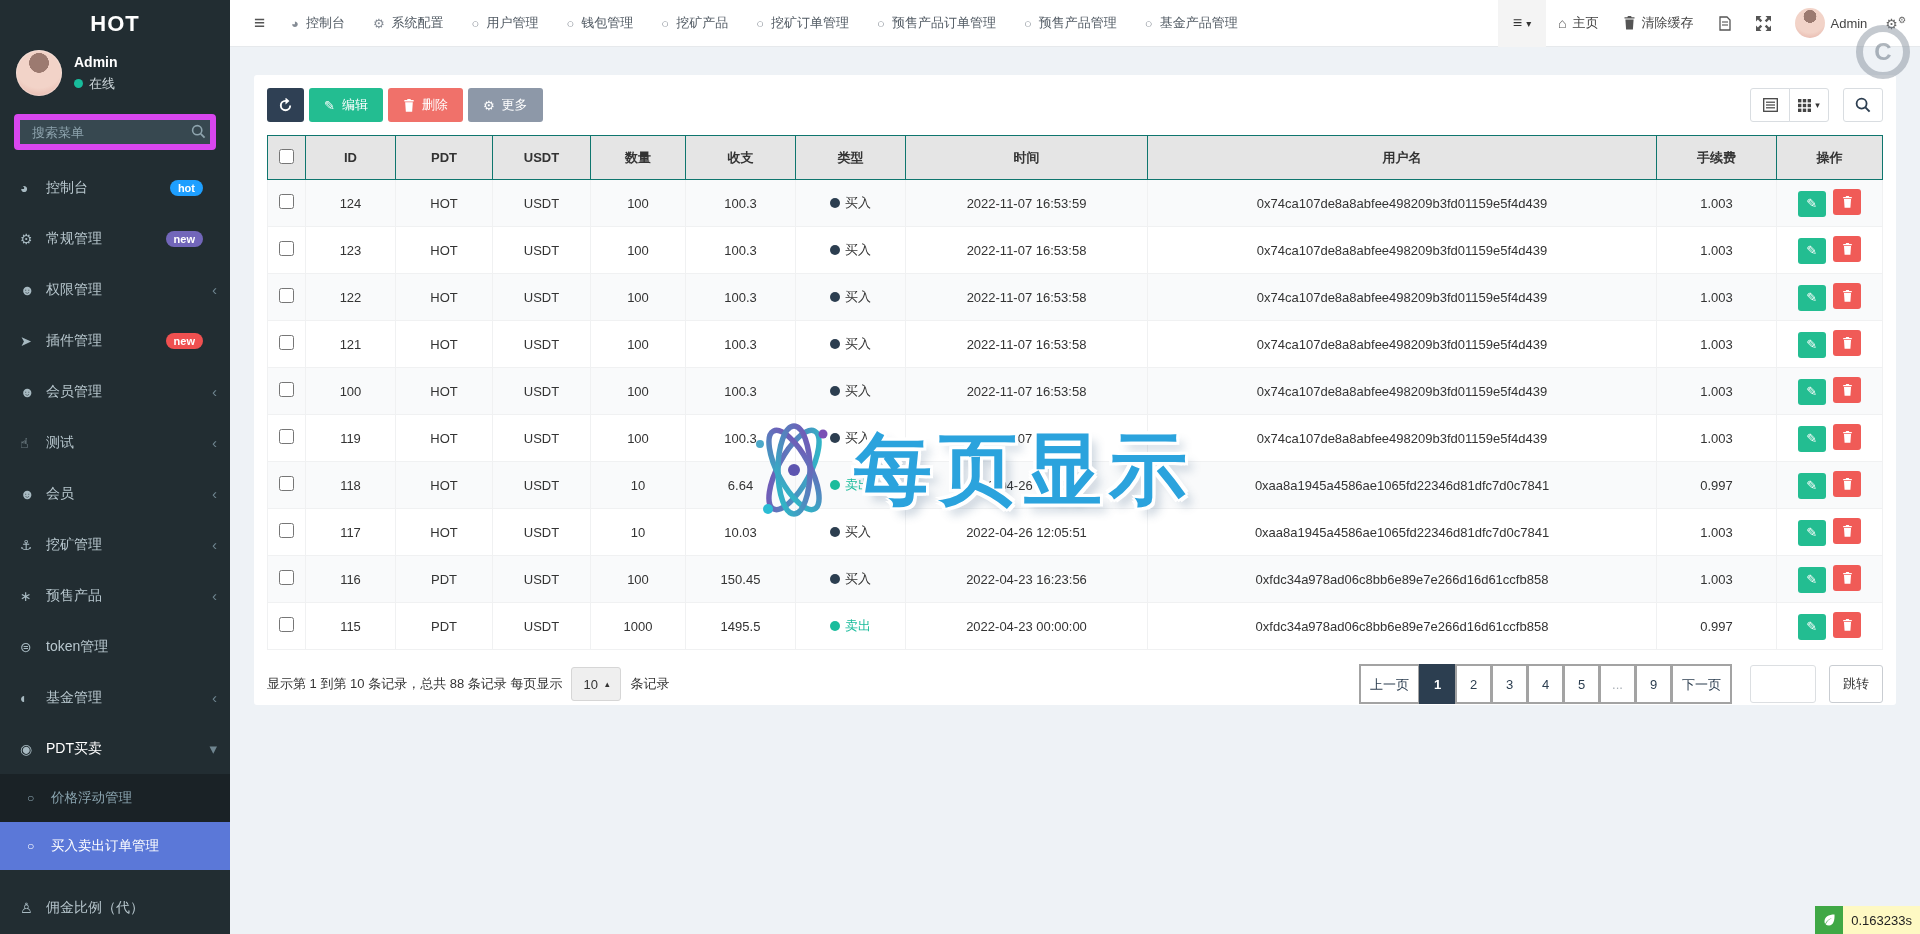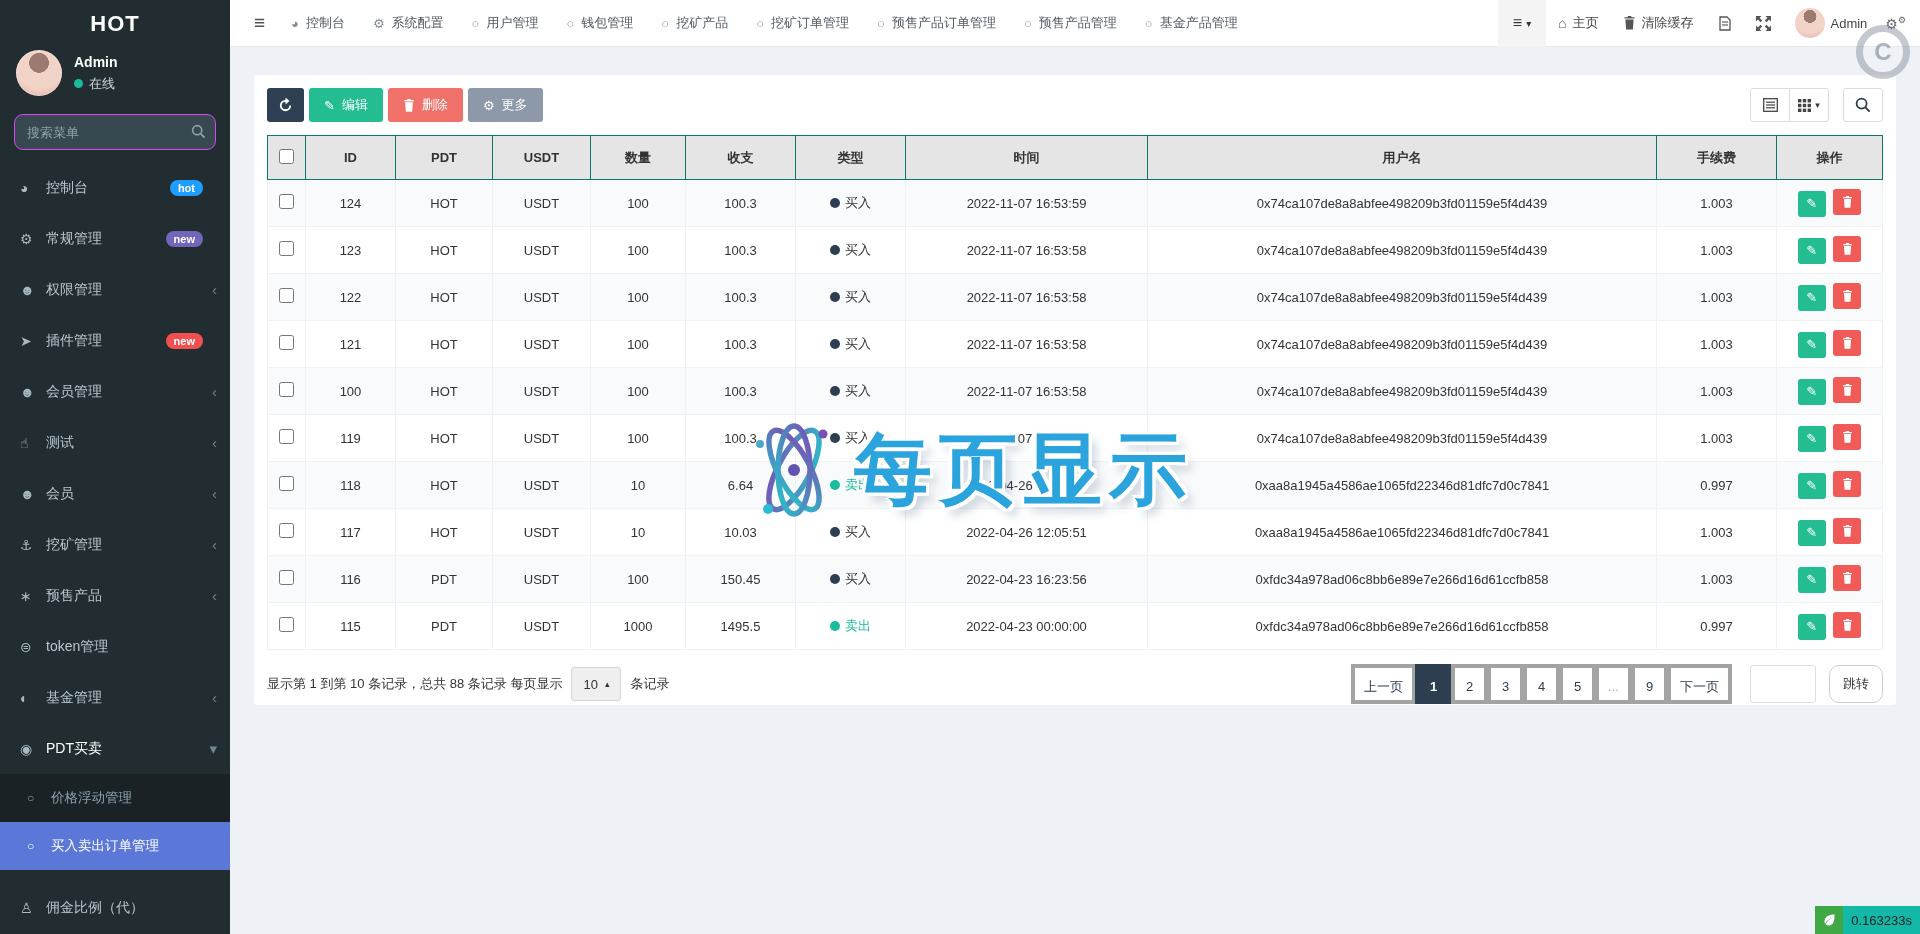--- a/index.html
+++ b/index.html
@@ -11,21 +11,21 @@
   .sidebar{width:230px;flex-shrink:0;background:#222d32;color:#b8c7ce;position:relative;z-index:3}
   .logo{height:44px;line-height:48px;text-align:center;color:#fff;font-size:22px;font-weight:700;letter-spacing:1px}
   .userpanel{display:flex;align-items:center;gap:12px;padding:6px 16px 10px}
   .avatar{width:46px;height:46px;border-radius:50%;flex-shrink:0;
     background:radial-gradient(circle at 50% 28%,#9c7a70 0 24%,#f2d3c8 25% 62%,#e2aca1 100%);
     box-shadow:inset 0 0 0 1px rgba(255,255,255,.25)}
   .uname{color:#fff;font-weight:700;font-size:14px;margin-bottom:5px}
   .ustatus{font-size:13px;color:#cfd8dc;display:flex;align-items:center;gap:6px}
   .odot{width:9px;height:9px;border-radius:50%;background:#18bc9c;display:inline-block}
   .search-wrap{margin:8px 14px 0;position:relative}
-  .search-input{width:100%;height:36px;background:#374850;border:1px solid #d946ef;border-radius:9px;
+  .search-input{width:100%;height:36px;background:#374850;border:6px solid #d946ef;border-radius:4px;
     color:#cfd8dc;font-size:13px;padding:0 26px 0 12px;outline:none}
   .search-input::placeholder{color:#8ea4ae}
   .search-wrap svg{position:absolute;right:10px;top:10px}
   .menu{margin-top:12px}
   .mi{display:flex;align-items:center;height:51px;padding:0 13px 0 20px;font-size:14px;cursor:pointer}
   .mi-glyph{width:26px;font-size:14px;color:#a7b9c1;flex-shrink:0}
   .mi-label{flex:1;white-space:nowrap;overflow:hidden}
   .mi-badge{font-size:11px;font-weight:700;color:#fff;border-radius:9px;padding:2px 8px;margin-right:4px}
   .mi-badge:empty{display:none}
   .b-blue{background:#1e9fff}.b-purple{background:#7266ba}.b-red{background:#f05050}
@@ -85,34 +85,34 @@
   .op-edit{background:#23bd91}
   .op-del{background:#f05b57}
   .op .og{font-size:13px;line-height:1}
 
   
   .tfoot{display:flex;align-items:center;margin-top:14px;font-size:13px;color:#333}
   .psize{display:inline-flex;align-items:center;gap:7px;margin:0 9px;height:34px;padding:0 11px;background:#efefef;border:1px solid #d6d6d6;border-radius:3px;cursor:pointer}
   .psize .up{font-size:9px;color:#333}
   .pager{margin-left:auto;display:flex;align-items:center}
   .pglist{display:flex;list-style:none}
-  .pg{min-width:37px;height:40px;line-height:38px;text-align:center;border:4px solid #a3a3a3;background:#fff;color:#2c3e50;font-size:13px;padding:0 9px;margin-left:-1px;cursor:pointer}
+  .pg{min-width:37px;height:40px;line-height:38px;text-align:center;border:2px solid #a3a3a3;background:#fff;color:#2c3e50;font-size:13px;padding:0 9px;margin-left:-1px;cursor:pointer}
   .pg.active{background:#2c3e50;border-color:#2c3e50;color:#fff;font-weight:700}
   .pg.disabled{color:#a8aeb5}
   .jump-input{width:66px;height:38px;border:1px solid #dcdfe2;border-radius:3px;margin-left:18px;outline:none;padding:0 8px;font-size:13px}
-  .jump-btn{height:38px;padding:0 13px;margin-left:13px;border:1px solid #c9cdd2;background:#fff;border-radius:10px;font-size:13px;color:#333;cursor:pointer;font-family:inherit}
+  .jump-btn{height:38px;padding:0 13px;margin-left:13px;border:1px solid #c9cdd2;background:#fff;border-radius:3px;font-size:13px;color:#333;cursor:pointer;font-family:inherit}
 
   
   .watermark{position:absolute;left:748px;top:414px;display:flex;align-items:center;gap:14px;z-index:20;pointer-events:none}
   .wm-text{font-size:78px;font-weight:900;letter-spacing:7px;color:#2ba3dd;white-space:nowrap;
     text-shadow:3px 3px 0 #fff,-3px -3px 0 #fff,3px -3px 0 #fff,-3px 3px 0 #fff,0 3px 0 #fff,3px 0 0 #fff,0 -3px 0 #fff,-3px 0 0 #fff,7px 8px 10px rgba(40,80,120,.25)}
   .ghost-ring{position:absolute;right:10px;top:25px;width:54px;height:54px;border:7px solid rgba(125,136,148,.45);border-radius:50%;z-index:5;display:flex;align-items:center;justify-content:center;color:rgba(110,122,134,.55);font-size:24px;font-weight:700;pointer-events:none}
   .perf{position:absolute;right:0;bottom:0;display:flex;align-items:stretch;z-index:30;height:28px}
   .perf-icon{width:28px;background:#3fa845;display:flex;align-items:center;justify-content:center}
-  .perf-time{background:#14b8a6;color:#222;font-size:13px;display:flex;align-items:center;padding:0 8px;font-weight:400}
+  .perf-time{background:#fef9c3;color:#222;font-size:13px;display:flex;align-items:center;padding:0 8px;font-weight:400}
 </style>
 </head>
 <body>
 
 <div class="screen">
 
   <aside class="sidebar">
     <div class="logo">HOT</div>
     <div class="userpanel">
       <div class="avatar"></div>

